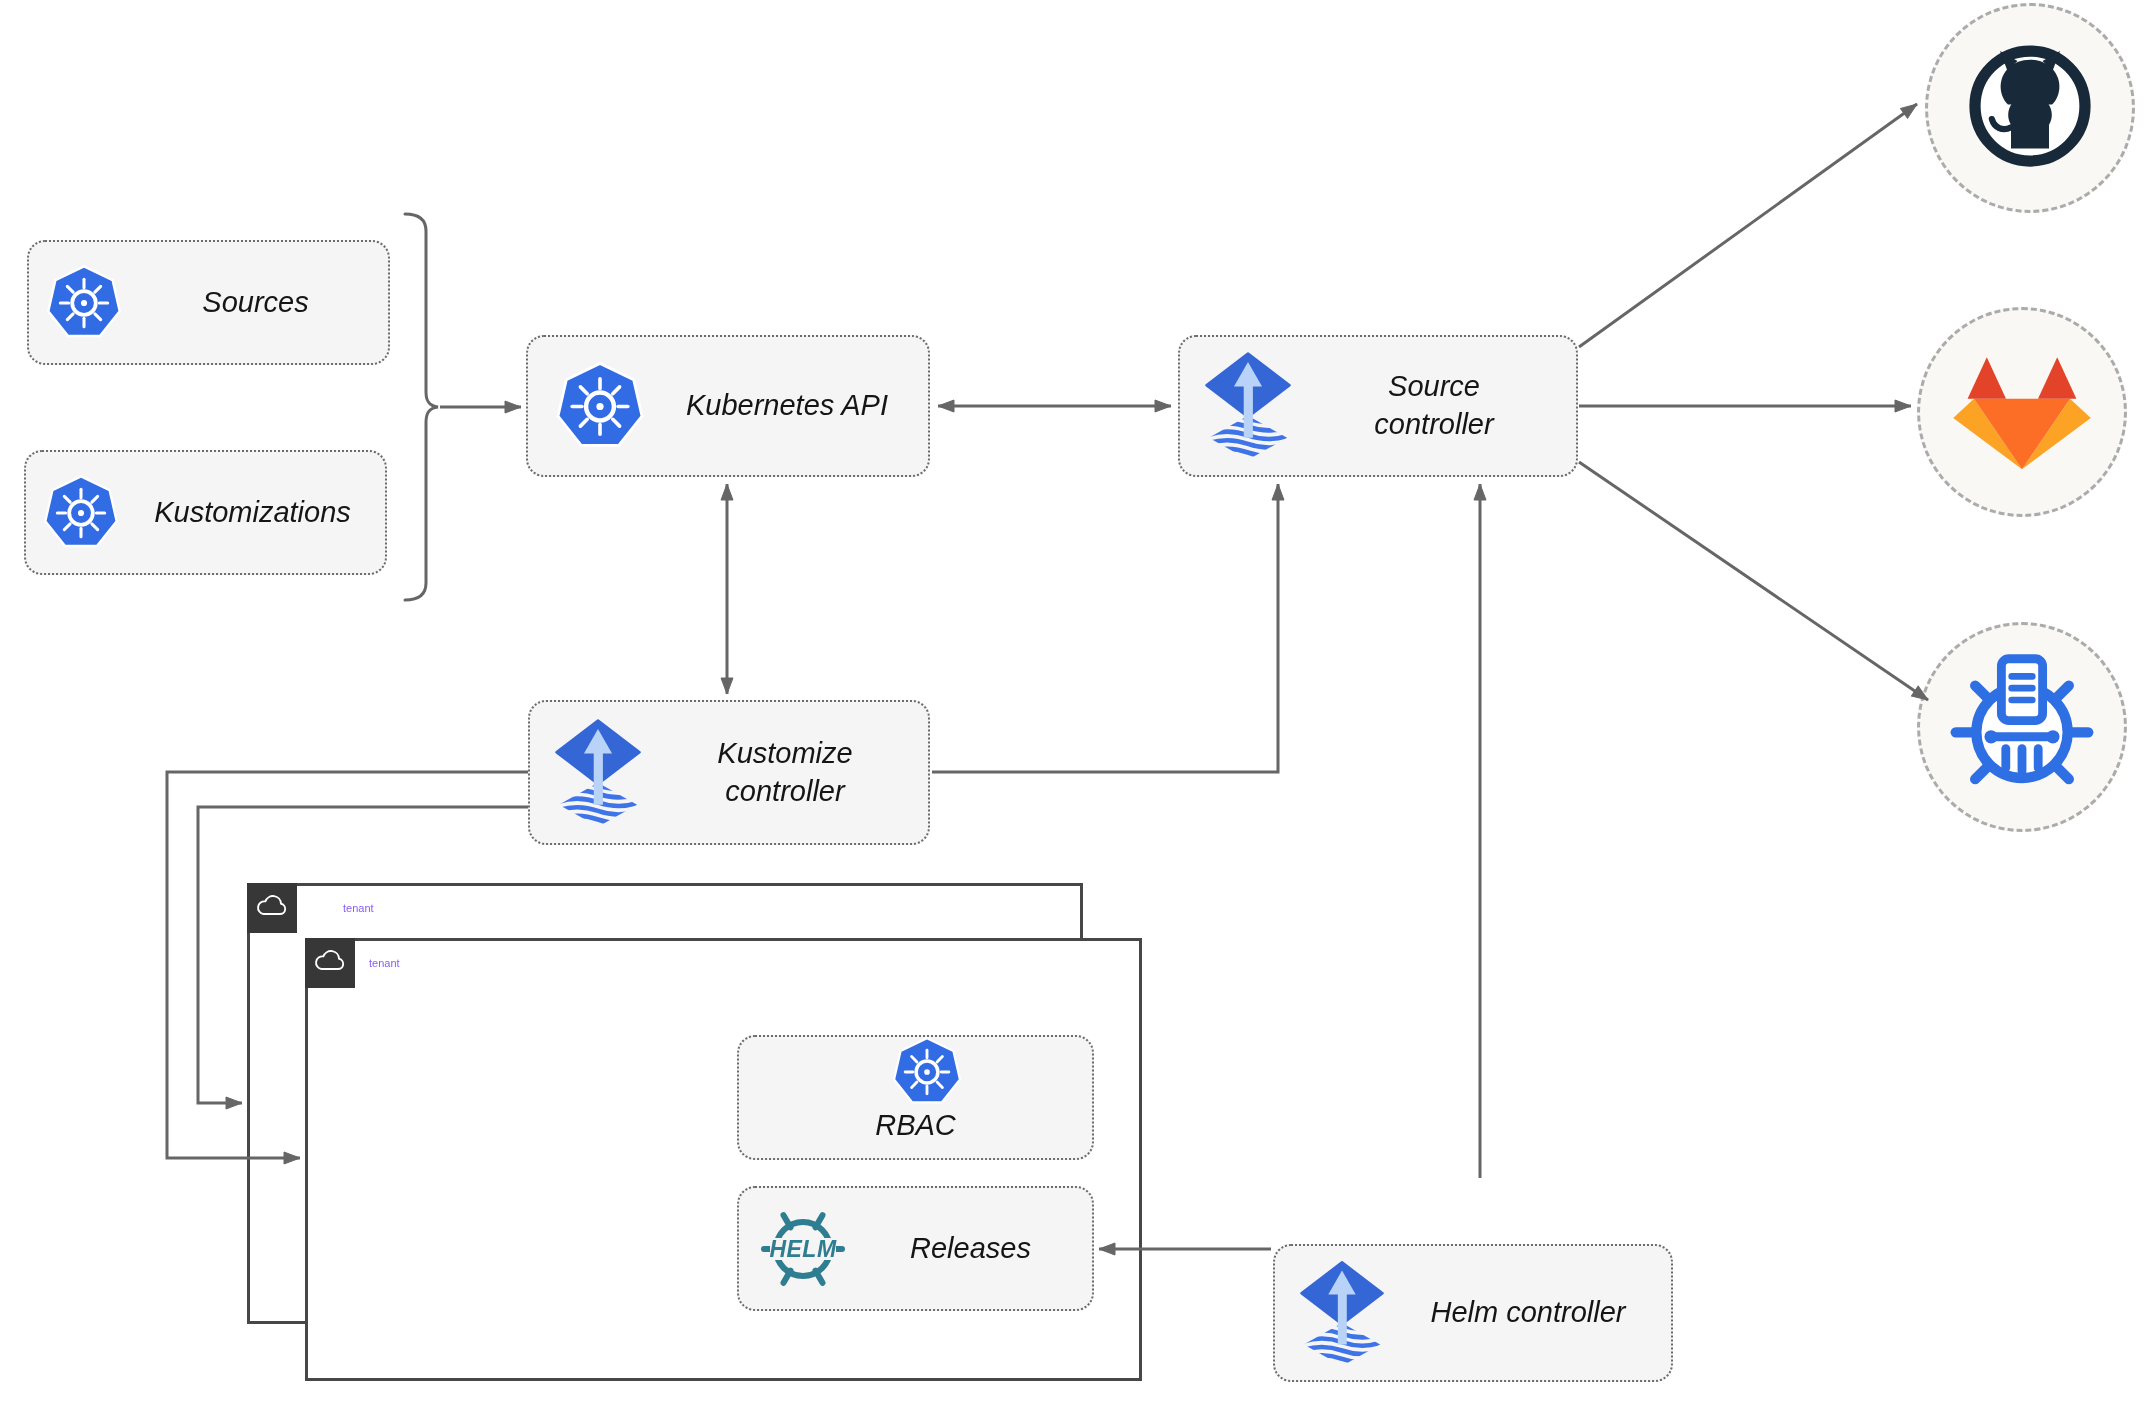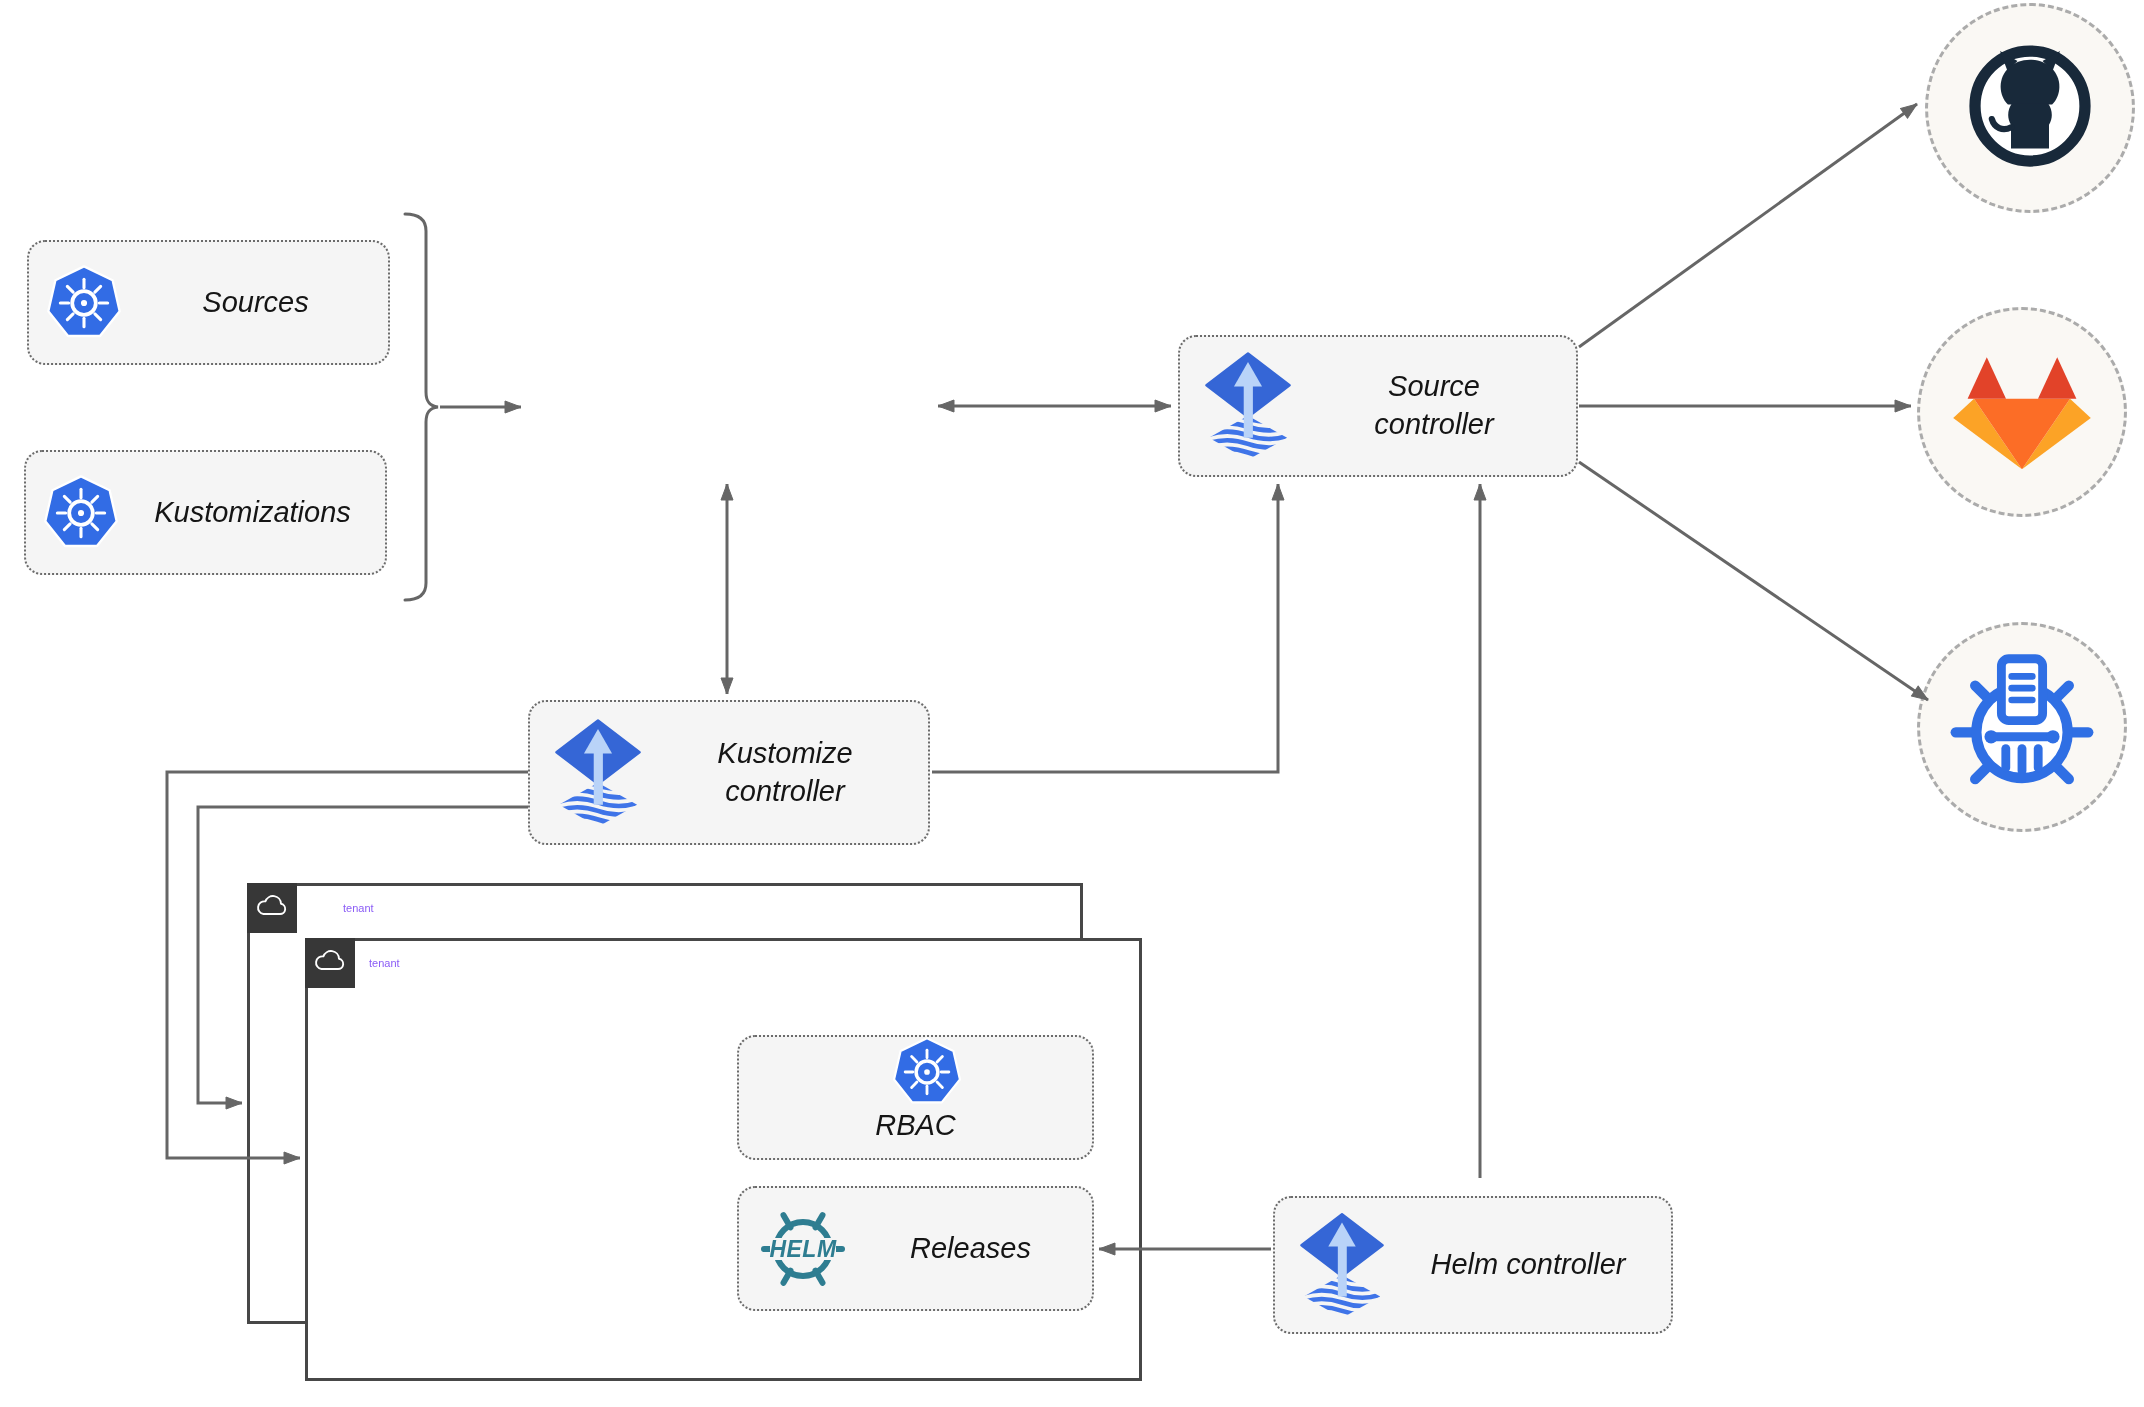--- a/index.html
+++ b/index.html
@@ -188,40 +188,48 @@
 
   <div class="node" style="left:24px;top:450px;width:363px;height:125px;">
     <span class="iconwrap" style="margin-left:16px;">
       <svg width="78" height="76">
           <use href="#sym-k8s"></use>
         </svg>
       </span>
     <span class="label">Kustomizations</span>
   </div>
 
+  <div class="node" style="left:526px;top:335px;width:404px;height:142px;">
+    <span class="iconwrap" style="margin-left:26px;">
+      <svg width="92" height="89">
+          <use href="#sym-k8s"></use>
+        </svg>
+      </span>
+    <span class="label">Kubernetes API</span>
+  </div>
 
   <div class="node" style="left:1178px;top:335px;width:400px;height:142px;">
     <span class="iconwrap" style="margin-left:24px;">
       <svg width="88" height="108">
           <use href="#sym-flux"></use>
         </svg>
       </span>
     <span class="label label-narrow">Source controller</span>
   </div>
 
   <div class="node" style="left:528px;top:700px;width:402px;height:145px;">
     <span class="iconwrap" style="margin-left:24px;">
       <svg width="88" height="108">
           <use href="#sym-flux"></use>
         </svg>
       </span>
     <span class="label label-narrow">Kustomize controller</span>
   </div>
 
-  <div class="node" style="left:1273px;top:1196px;width:400px;height:138px;">
+  <div class="node" style="left:1273px;top:1244px;width:400px;height:138px;">
     <span class="iconwrap" style="margin-left:24px;">
       <svg width="86" height="105">
           <use href="#sym-flux"></use>
         </svg>
       </span>
     <span class="label label-narrow">Helm controller</span>
   </div>
 
   <div class="ext-circle" style="left:1925px;top:3px;">
     <span>

